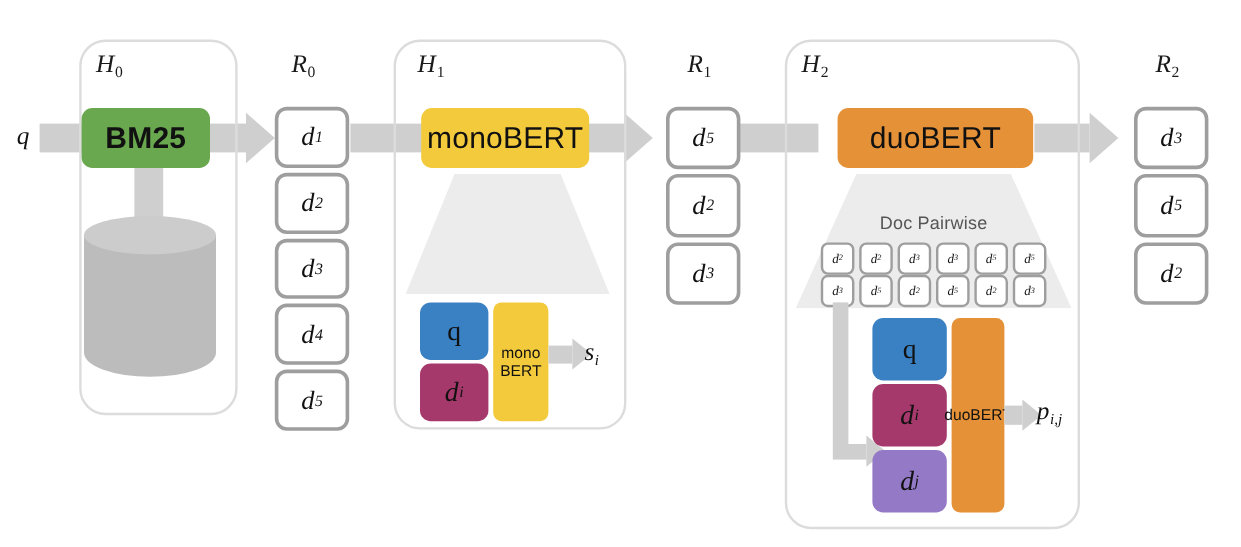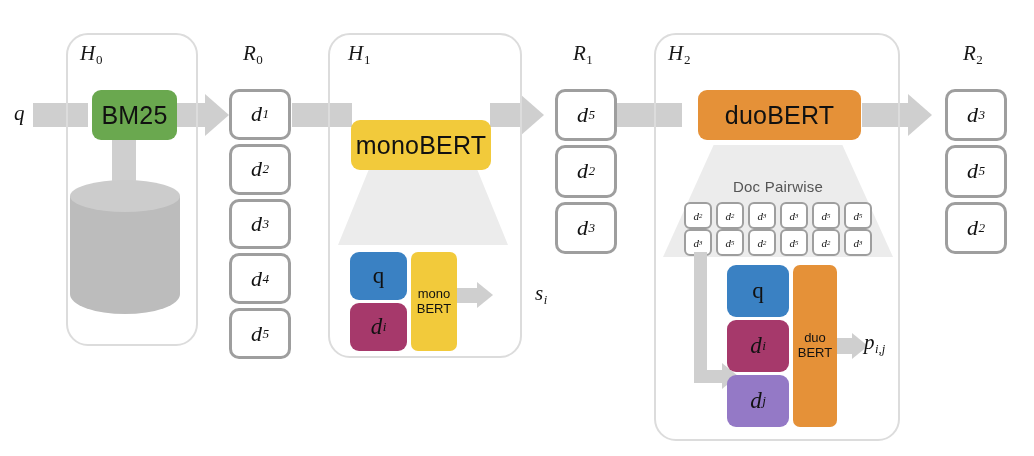--- a/index.html
+++ b/index.html
@@ -30,21 +30,21 @@
     width:0;height:0;border-top:21px solid transparent;border-bottom:21px solid transparent;
     border-left:24px solid #cfcfcf;
   }
   .arrowhead.sm{
     border-top:13px solid transparent;border-bottom:13px solid transparent;border-left:16px solid #cfcfcf;
   }
 
   
   .pill{border-radius:9px;color:#111;font-size:25px;letter-spacing:.2px;}
   .pill.green{background:#6aa84f;}
-  .pill.yellow{background:#f2ca3b;margin-top:30px;}
+  .pill.yellow{background:#f2ca3b;}
   .pill.orange{background:#e59138;}
 
   
   .doc-chip{
     border:3px solid #9e9e9e;border-radius:10px;background:#ffffff;
     font-family:"Liberation Serif",serif;font-style:italic;font-size:22px;color:#111;
   }
   .doc-chip sub{font-size:.6em;font-style:italic;vertical-align:-0.3em;padding-left:.5px;}
 
   
@@ -107,21 +107,21 @@
   <div class="abs stage-box" style="left:66px;top:33px;width:132px;height:313px;"></div>
   <div class="abs stage-label" style="left:80px;top:41px;">
     <span>H</span><sub>0</sub>
   </div>
 
   <div class="abs band" style="left:112px;top:127px;width:24px;height:62px;"></div>
 
   <div class="abs cyl-body" style="left:70px;top:196px;width:110px;height:118px;border-radius:0 0 55px 55px / 0 0 20px 20px;"></div>
   <div class="abs cyl-top" style="left:70px;top:180px;width:110px;height:32px;"></div>
 
-  <div class="abs ctr pill green" style="left:92px;top:90px;width:85px;height:50px;">BM25</div>
+  <div class="abs ctr pill green" style="left:68px;top:90px;width:107px;height:50px;font-weight:bold;">BM25</div>
 
   <div class="abs rank-label" style="left:243px;top:41px;">
     <span>R</span><sub>0</sub>
   </div>
   <div class="abs" style="left:229px;top:89px;width:62px;height:270px;display:flex;flex-direction:column;gap:4px;">
     <div class="ctr doc-chip" style="height:50px;">
         <span>d</span>
         <sub>1</sub>
       </div>
     <div class="ctr doc-chip" style="height:50px;">
@@ -157,21 +157,21 @@
   <div class="abs ctr tile magenta" style="left:350px;top:303px;width:57px;height:48px;">
     <span>d</span>
       <sub>i</sub>
   </div>
   <div class="abs ctr bert-bar yellow" style="left:411px;top:252px;width:46px;height:99px;flex-direction:column;">
     <span>mono</span>
     <span>BERT</span>
   </div>
   <div class="abs band" style="left:457px;top:288px;width:20px;height:15px;"></div>
   <div class="abs arrowhead sm" style="left:477px;top:282px;"></div>
-  <div class="abs score" style="left:487px;top:281px;margin-left:48px;">
+  <div class="abs score" style="left:487px;top:281px;">
     <span>s</span><sub>i</sub>
   </div>
 
   <div class="abs rank-label" style="left:573px;top:41px;">
     <span>R</span><sub>1</sub>
   </div>
   <div class="abs" style="left:555px;top:89px;width:62px;height:165px;display:flex;flex-direction:column;gap:4px;">
     <div class="ctr doc-chip" style="height:50px;">
         <span>d</span>
         <sub>5</sub>
@@ -259,21 +259,21 @@
     <span>q</span>
   </div>
   <div class="abs ctr tile magenta" style="left:727px;top:320px;width:62px;height:52px;">
     <span>d</span>
       <sub>i</sub>
   </div>
   <div class="abs ctr tile purple" style="left:727px;top:375px;width:62px;height:52px;">
     <span>d</span>
       <sub>j</sub>
   </div>
-  <div class="abs ctr bert-bar orange" style="left:793px;top:265px;width:44px;height:162px;flex-direction:column;">
+  <div class="abs ctr bert-bar orange" style="left:793px;top:265px;width:44px;height:162px;flex-direction:row;">
     <span>duo</span>
     <span>BERT</span>
   </div>
   <div class="abs band" style="left:837px;top:338px;width:15px;height:16px;"></div>
   <div class="abs arrowhead sm" style="left:852px;top:333px;"></div>
   <div class="abs score" style="left:864px;top:330px;">
     <span>p</span><sub>i,j</sub>
   </div>
 
   <div class="abs rank-label" style="left:963px;top:41px;">

